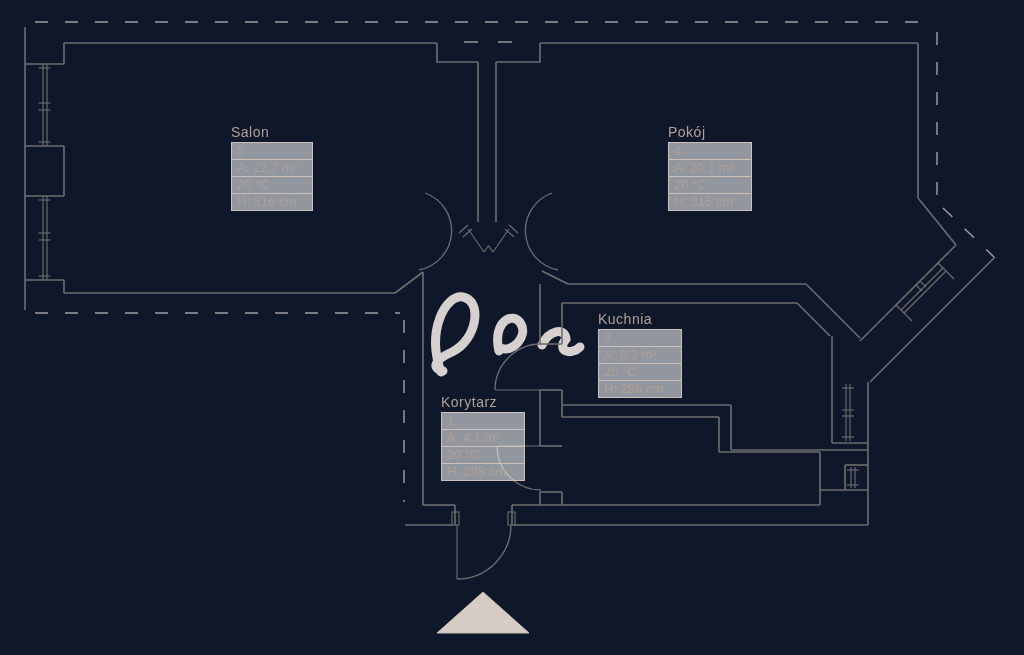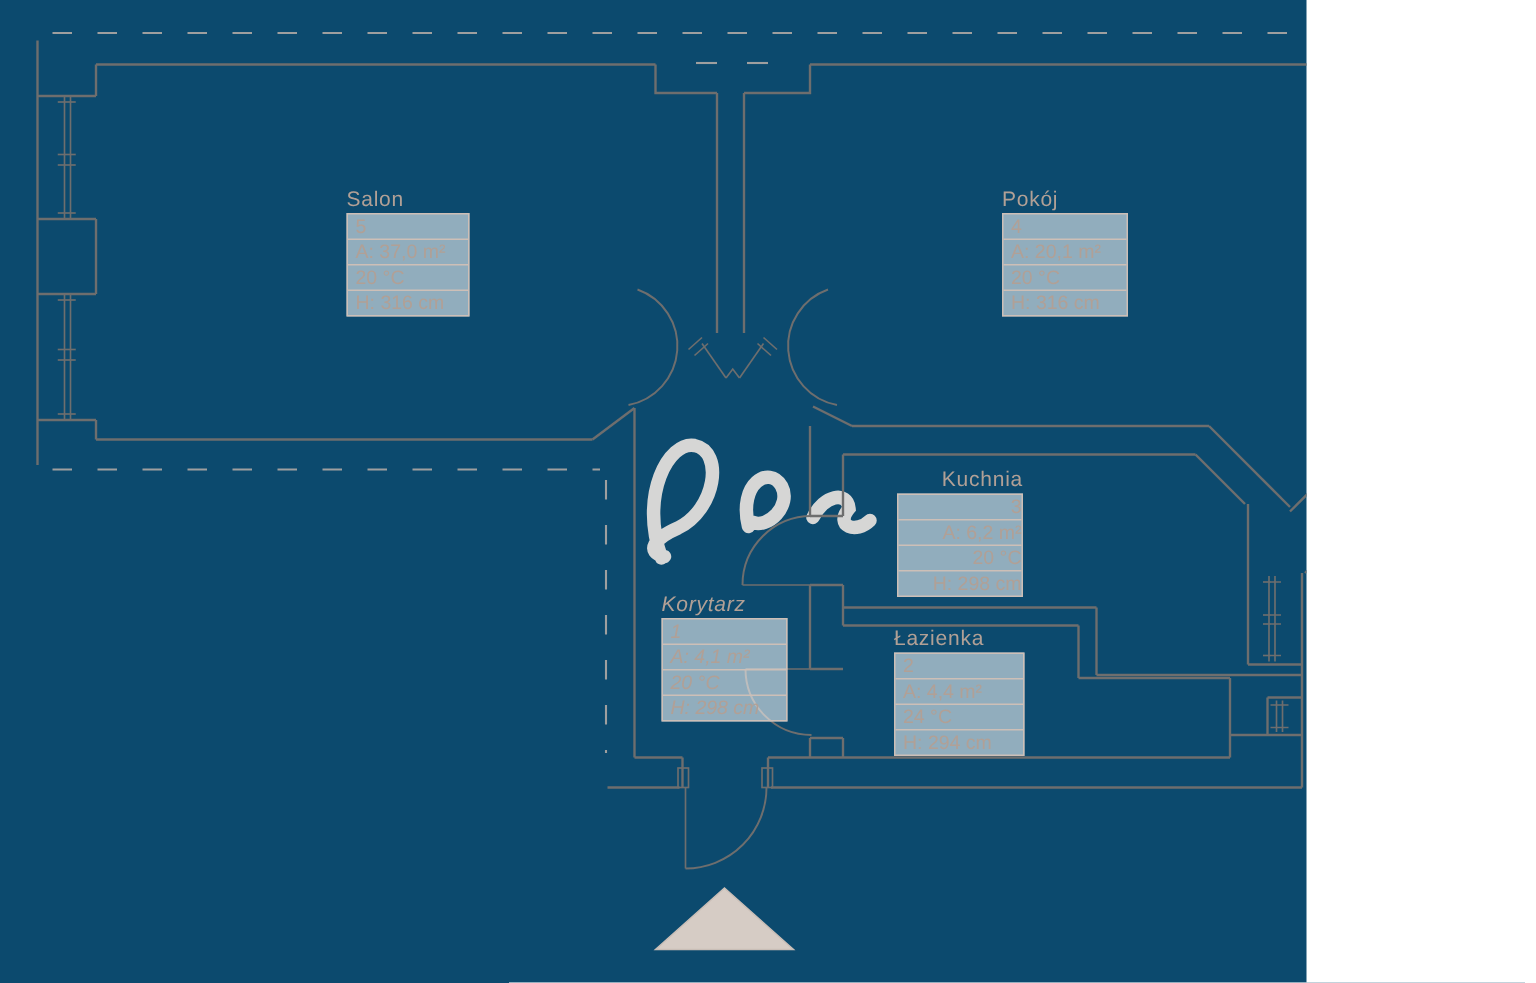--- a/index.html
+++ b/index.html
@@ -1,16 +1,16 @@
 <!DOCTYPE html>
 <html><head>
 <meta charset="utf-8">
 <style>
   html,body{margin:0;padding:0;background:#ffffff;}
-  .plan{position:relative;width:871px;height:655px;background:#0c4a6e;overflow:hidden;
+  .plan{position:relative;width:1024px;height:655px;background:#0f172a;overflow:hidden;
         font-family:"Liberation Sans", sans-serif;}
   .plan svg{position:absolute;left:0;top:0;}
   .wall{stroke:#6e6e6e;stroke-width:1.6;fill:none;stroke-linecap:butt;}
   .thin{stroke:#6e6e6e;stroke-width:1.1;fill:none;}
   .dashed{stroke:#9f9f9f;stroke-width:1.4;fill:none;stroke-dasharray:13 17;}
   .dashseg{stroke:#9f9f9f;stroke-width:1.4;fill:none;}
   .arc{stroke:#6e6e6e;stroke-width:1.3;fill:none;}
   .wm{stroke:#ece6e1;stroke-width:9;fill:none;stroke-linecap:round;}
   .room-label{position:absolute;color:#b1a096;}
   .room-name{font-size:14px;letter-spacing:.5px;margin-bottom:2px;}
@@ -182,59 +182,50 @@
       <rect class="thin" x="508" y="512" width="7" height="13"></rect>
     </g>
 
     <polygon points="483,592 529,633 437,633" stroke="#c9beb7" stroke-width="1" fill="#d6ccc5"></polygon>
   </svg>
 
   <div class="room-label" style="left:231px;top:124px;">
     <div class="room-name">Salon</div>
     <div class="room-table" style="width:80px;">
       <div class="cell">5</div>
-      <div class="cell">A: 37,0 m²</div>
+      <div class="cell">A: 22,7 m²</div>
       <div class="cell">20 °C</div>
       <div class="cell">H: 316 cm</div>
     </div>
   </div>
 
   <div class="room-label" style="left:668px;top:124px;">
     <div class="room-name">Pokój</div>
     <div class="room-table" style="width:82px;">
       <div class="cell">4</div>
       <div class="cell">A: 20,1 m²</div>
       <div class="cell">20 °C</div>
       <div class="cell">H: 316 cm</div>
     </div>
   </div>
 
-  <div class="room-label" style="left:598px;top:311px;text-align:right;">
+  <div class="room-label" style="left:598px;top:311px;">
     <div class="room-name">Kuchnia</div>
     <div class="room-table" style="width:82px;">
       <div class="cell">3</div>
       <div class="cell">A: 6,2 m²</div>
       <div class="cell">20 °C</div>
       <div class="cell">H: 298 cm</div>
     </div>
   </div>
 
-  <div class="room-label" style="left:441px;top:394px;font-style:italic;">
+  <div class="room-label" style="left:441px;top:394px;">
     <div class="room-name">Korytarz</div>
     <div class="room-table" style="width:82px;">
       <div class="cell">1</div>
       <div class="cell">A: 4,1 m²</div>
       <div class="cell">20 °C</div>
       <div class="cell">H: 298 cm</div>
     </div>
   </div>
 
-  <div class="room-label" style="left:596px;top:417px;">
-    <div class="room-name">Łazienka</div>
-    <div class="room-table" style="width:85px;">
-      <div class="cell">2</div>
-      <div class="cell">A: 4,4 m²</div>
-      <div class="cell">24 °C</div>
-      <div class="cell">H: 294 cm</div>
-    </div>
-  </div>
 
 </div>
 
 </body></html>

